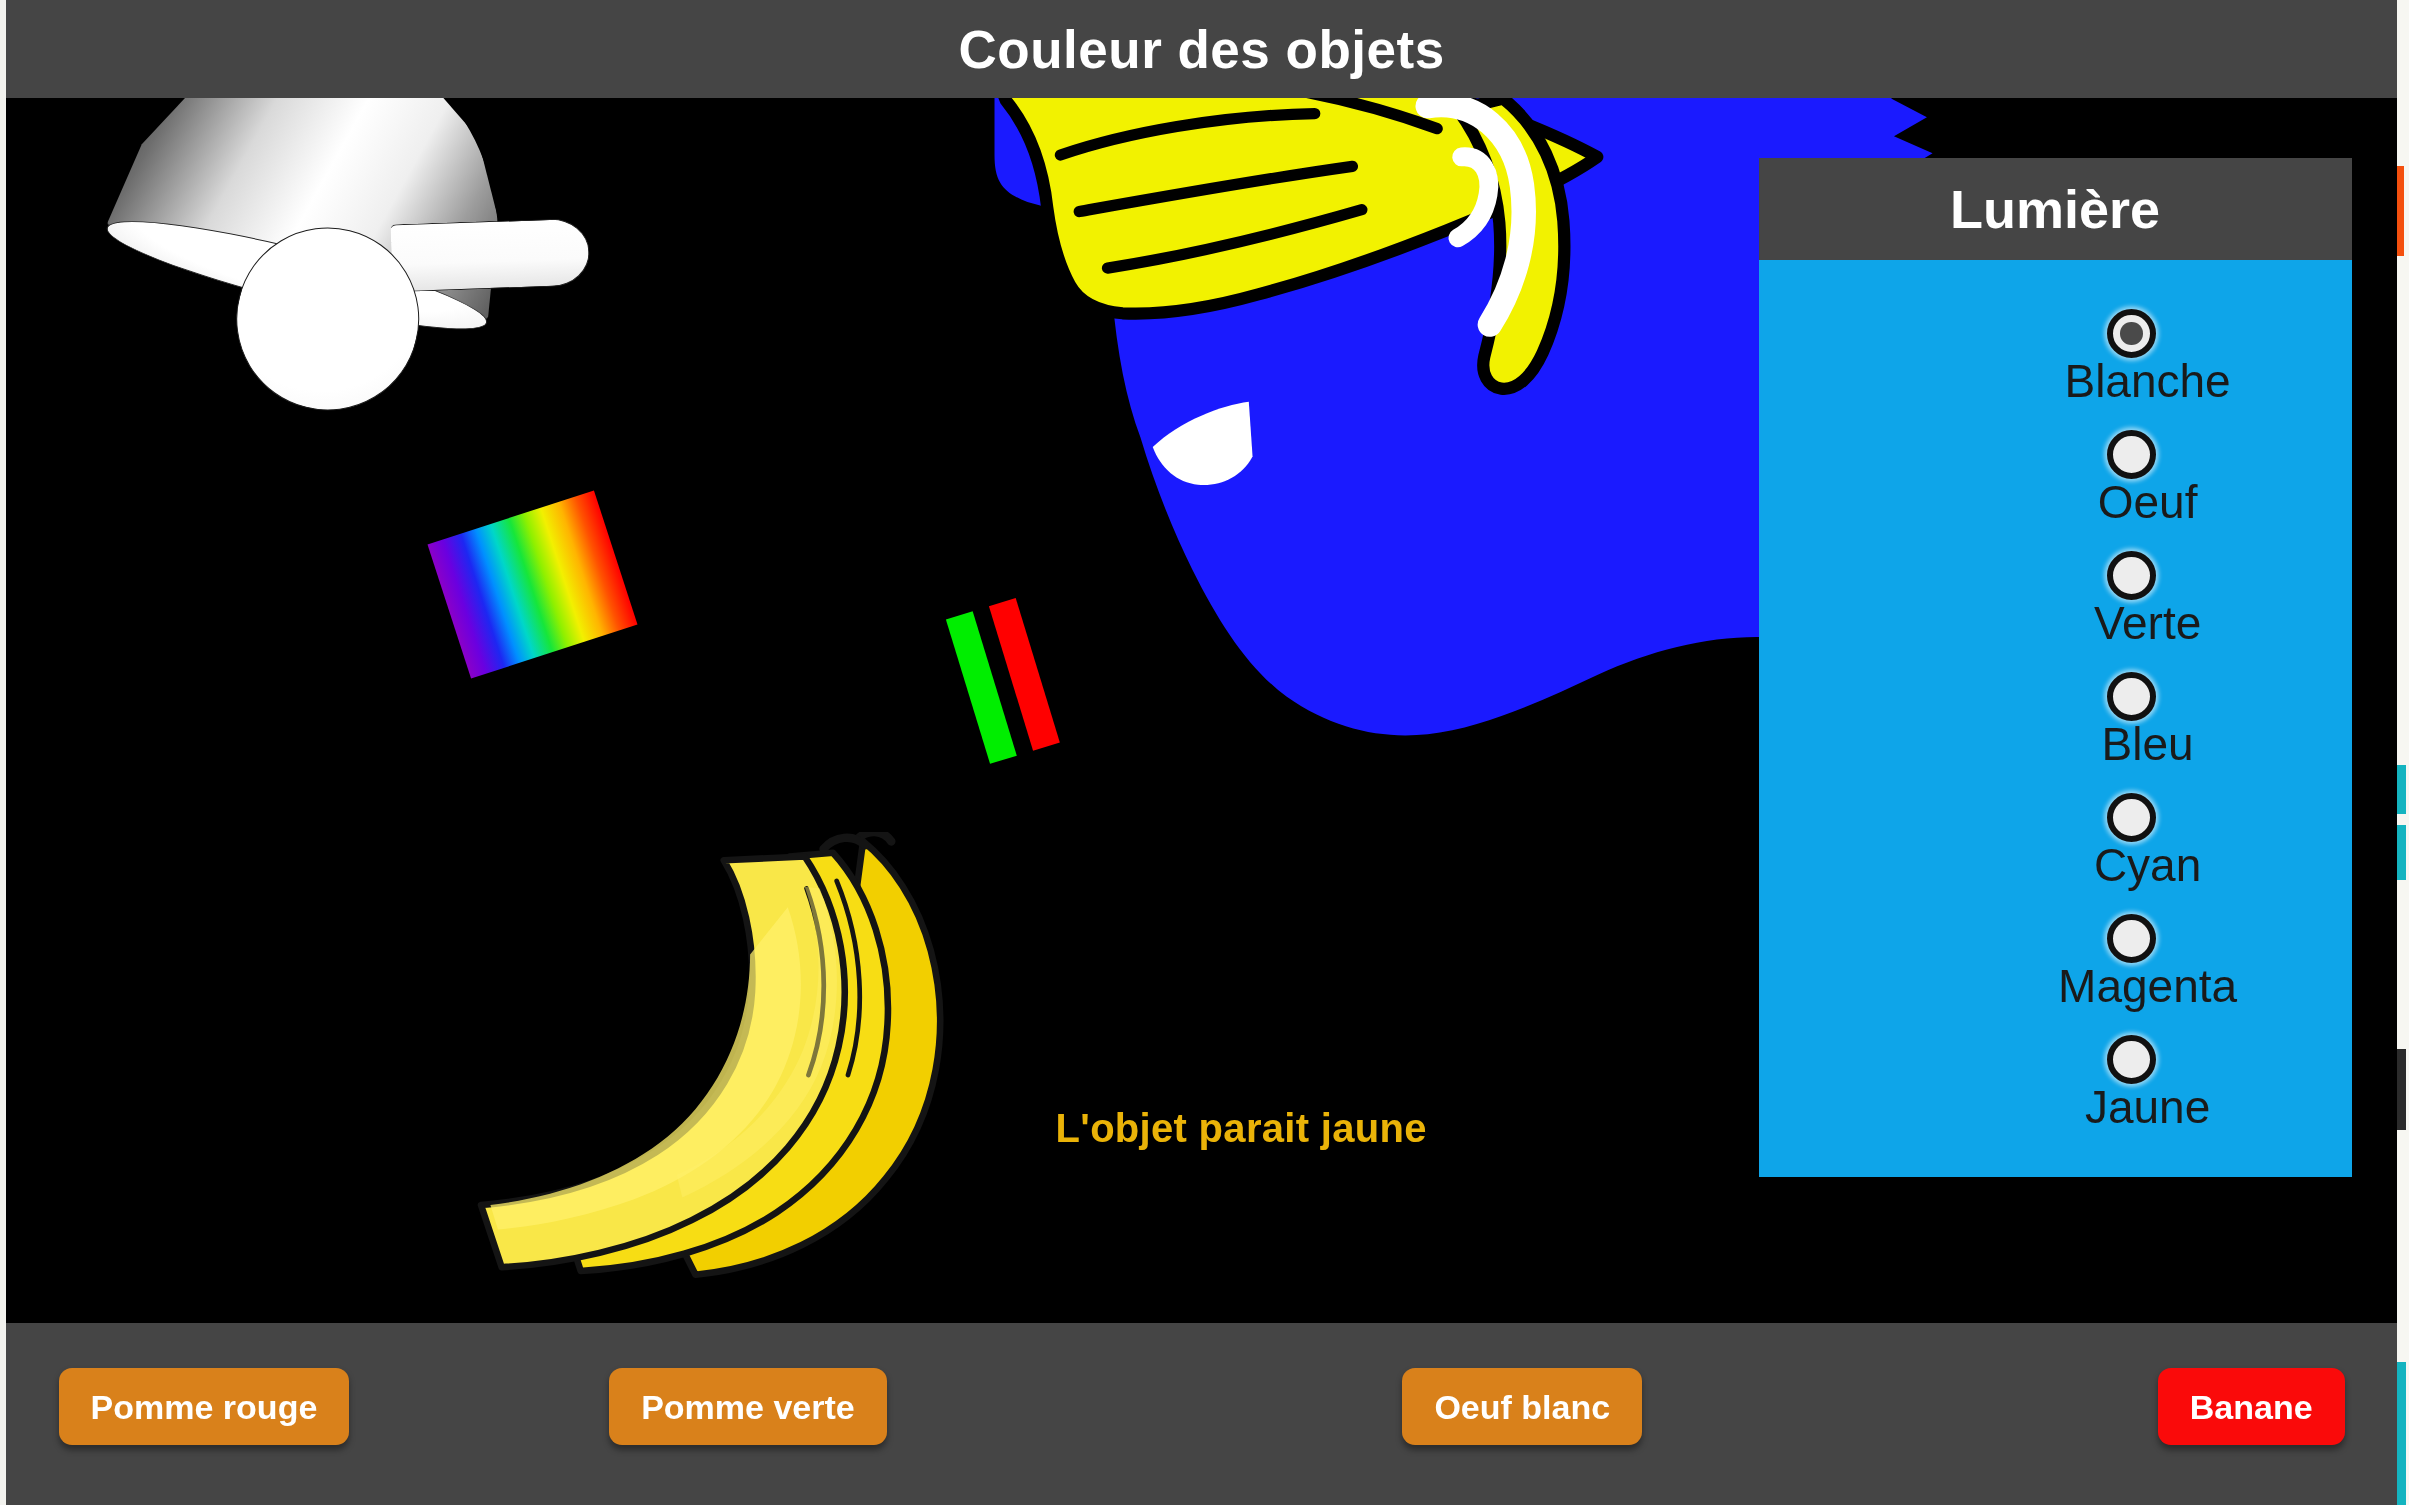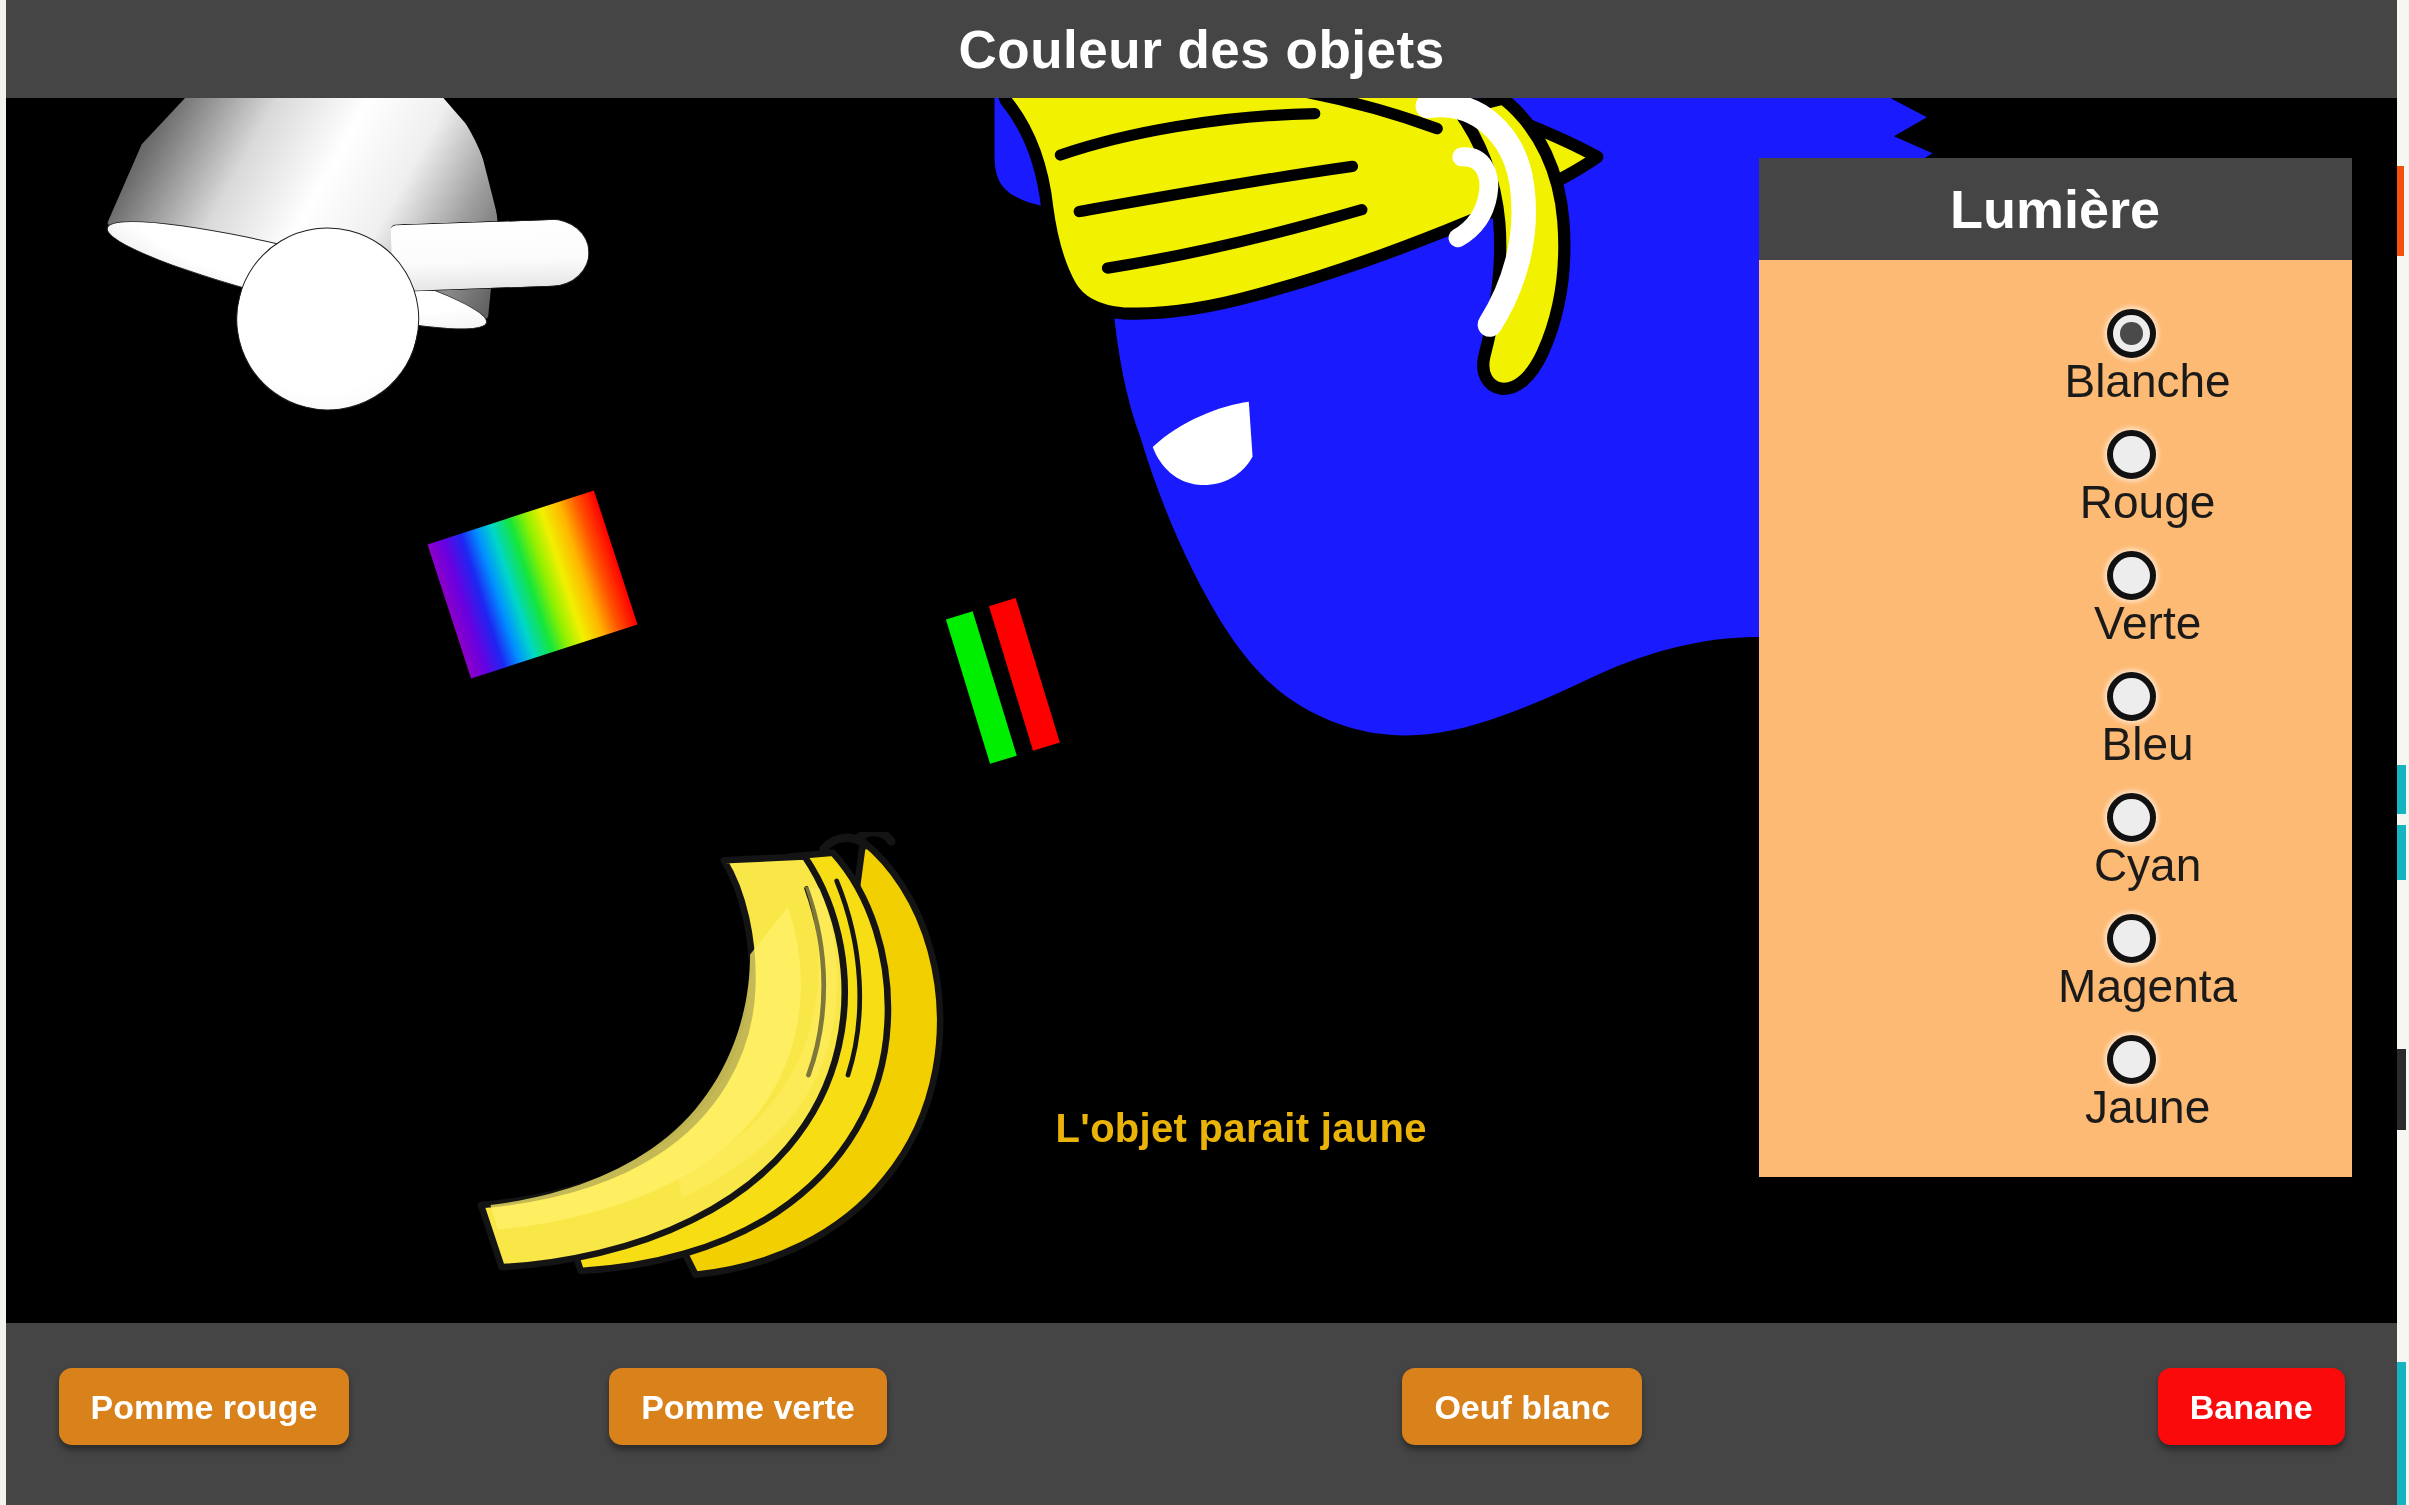--- a/index.html
+++ b/index.html
@@ -165,21 +165,21 @@
     letter-spacing: 0.3px;
   }
 
   
   .panel {
     position: absolute;
     left: 1753px;
     top: 60px;
     width: 593px;
     height: 1019px;
-    background: #fdba74;
+    background: #0ea5e9;
     box-shadow: 0 0 0 0 rgba(0,0,0,0);
   }
   .panel-header {
     height: 102px;
     background: #454545;
     display: flex;
     align-items: center;
     justify-content: center;
   }
   .panel-header .panel-title {
@@ -421,21 +421,21 @@
       </div>
       <div class="panel-body">
 
         <div class="radio-row selected">
           <span class="radio-mark"></span>
           <span class="radio-label">Blanche</span>
         </div>
 
         <div class="radio-row">
           <span class="radio-mark"></span>
-          <span class="radio-label">Rouge</span>
+          <span class="radio-label">Oeuf</span>
         </div>
 
         <div class="radio-row">
           <span class="radio-mark"></span>
           <span class="radio-label">Verte</span>
         </div>
 
         <div class="radio-row">
           <span class="radio-mark"></span>
           <span class="radio-label">Bleu</span>

